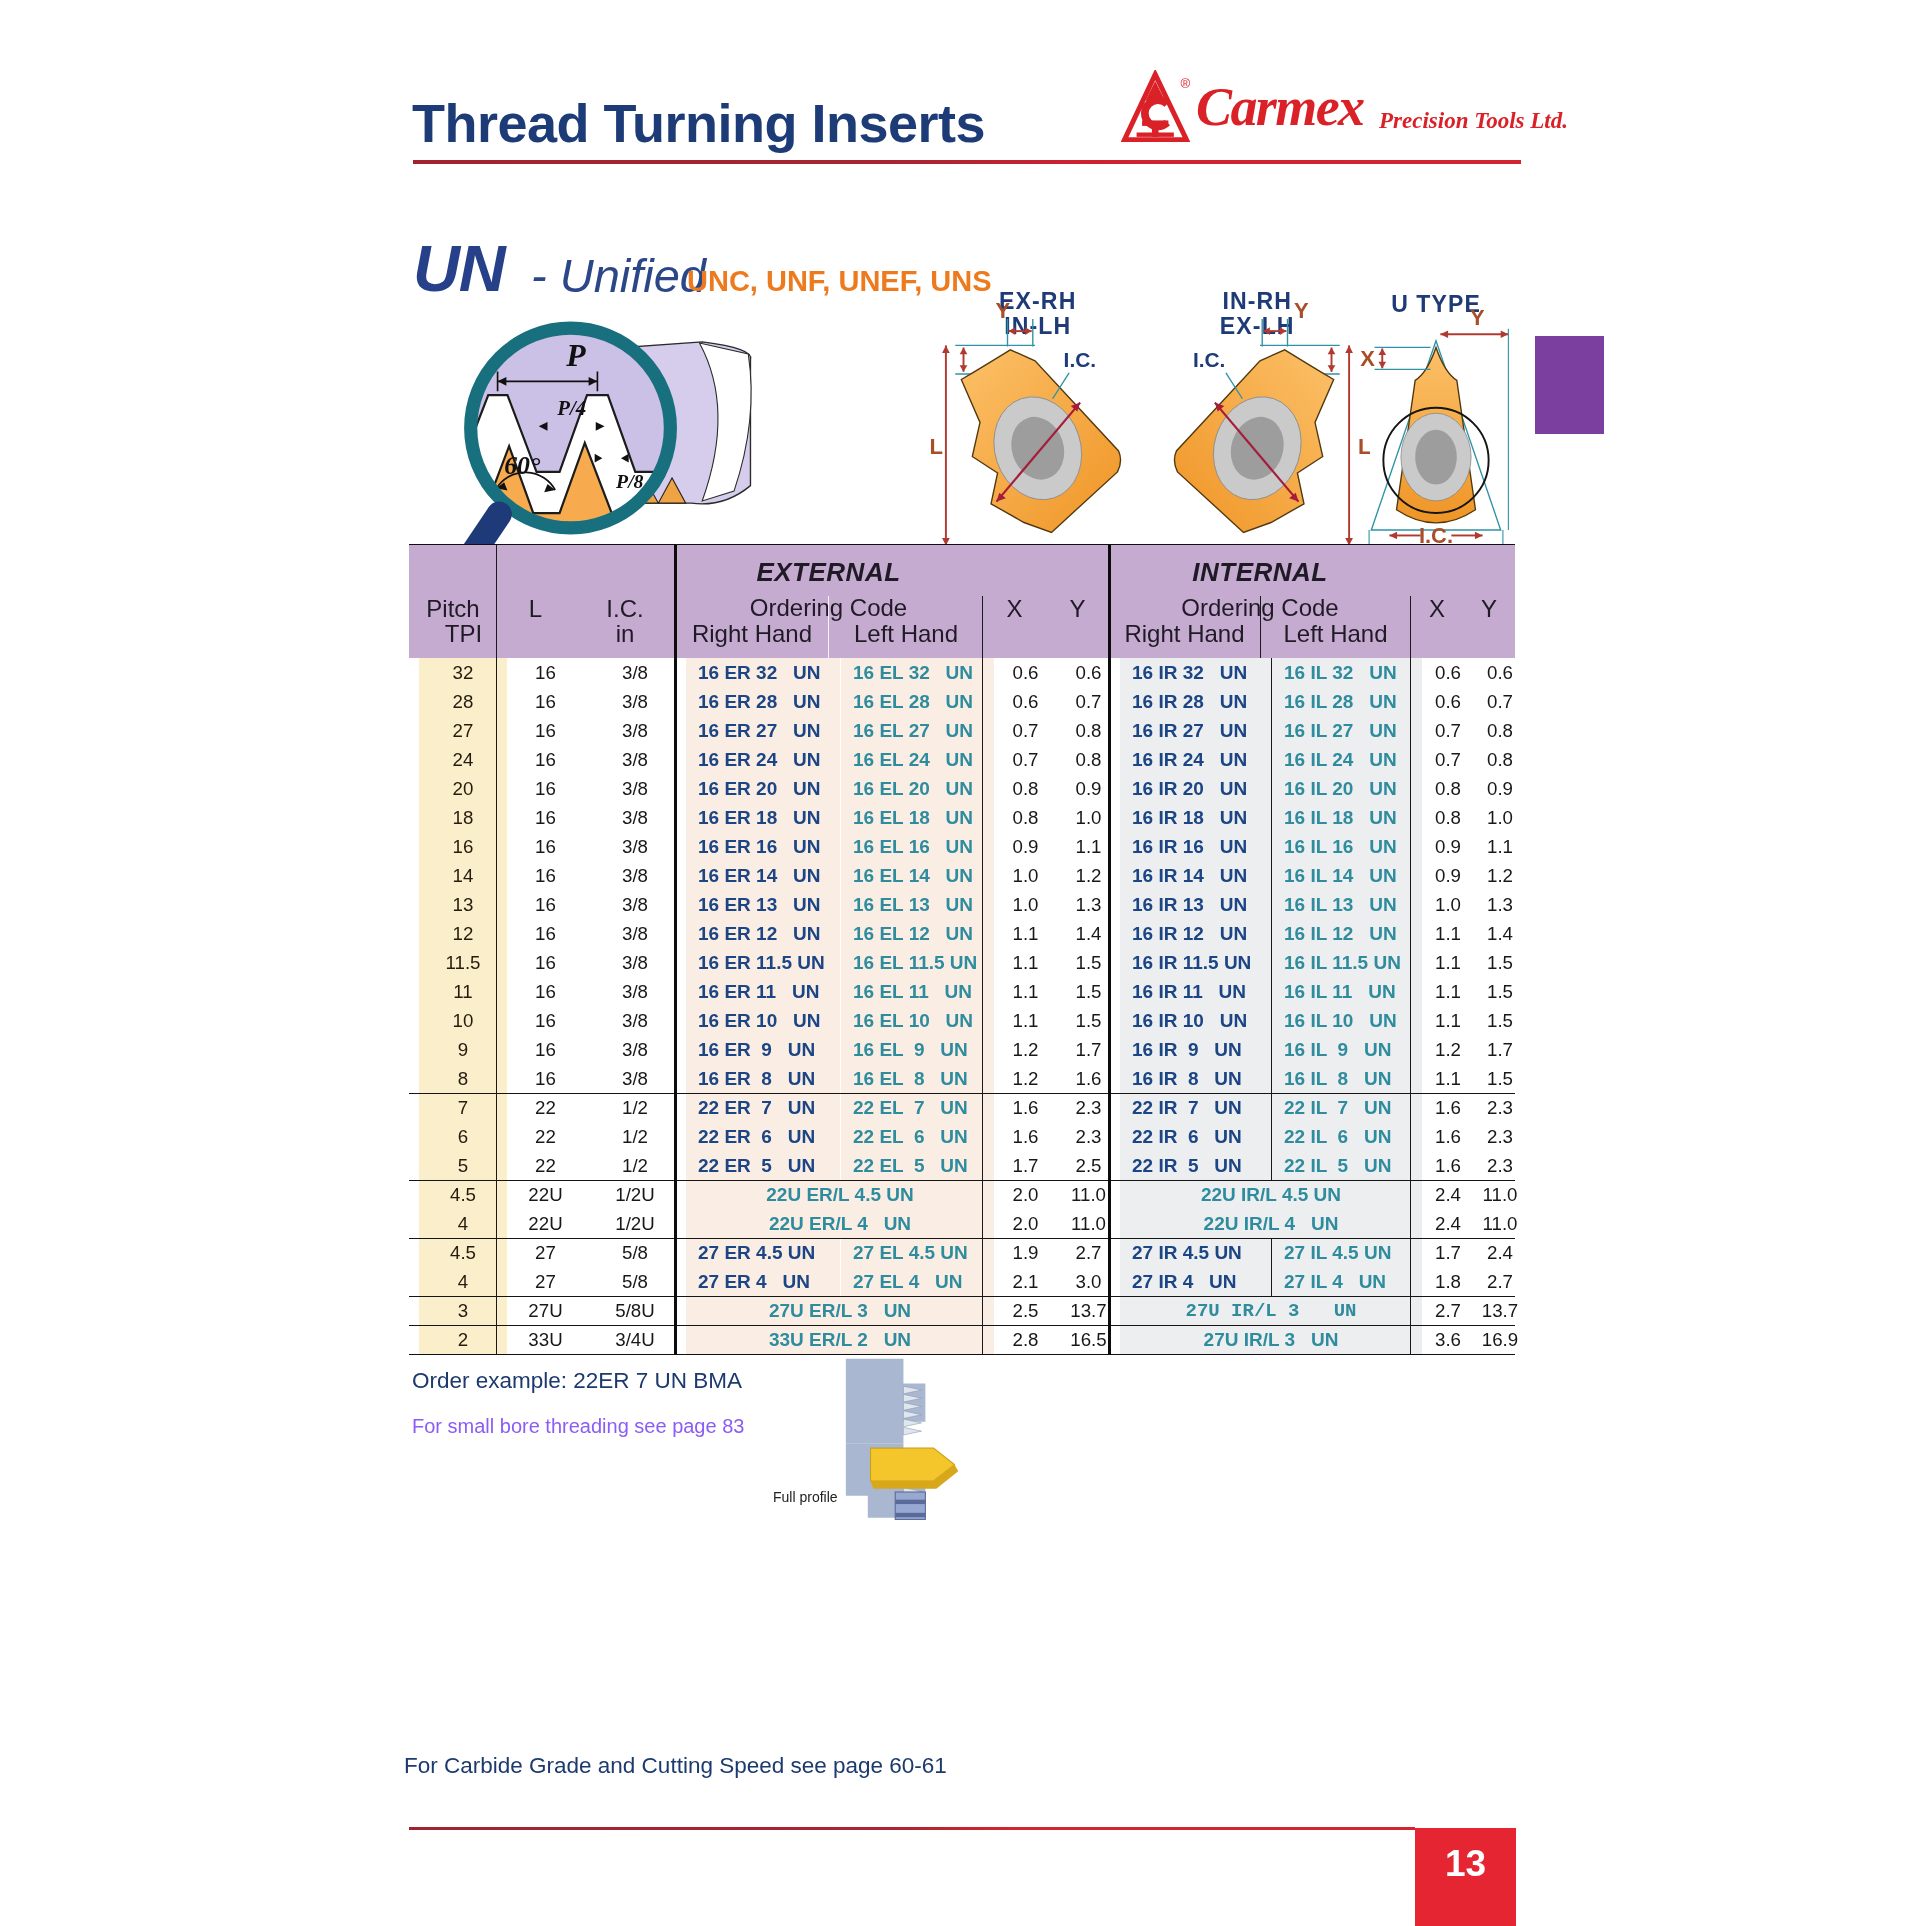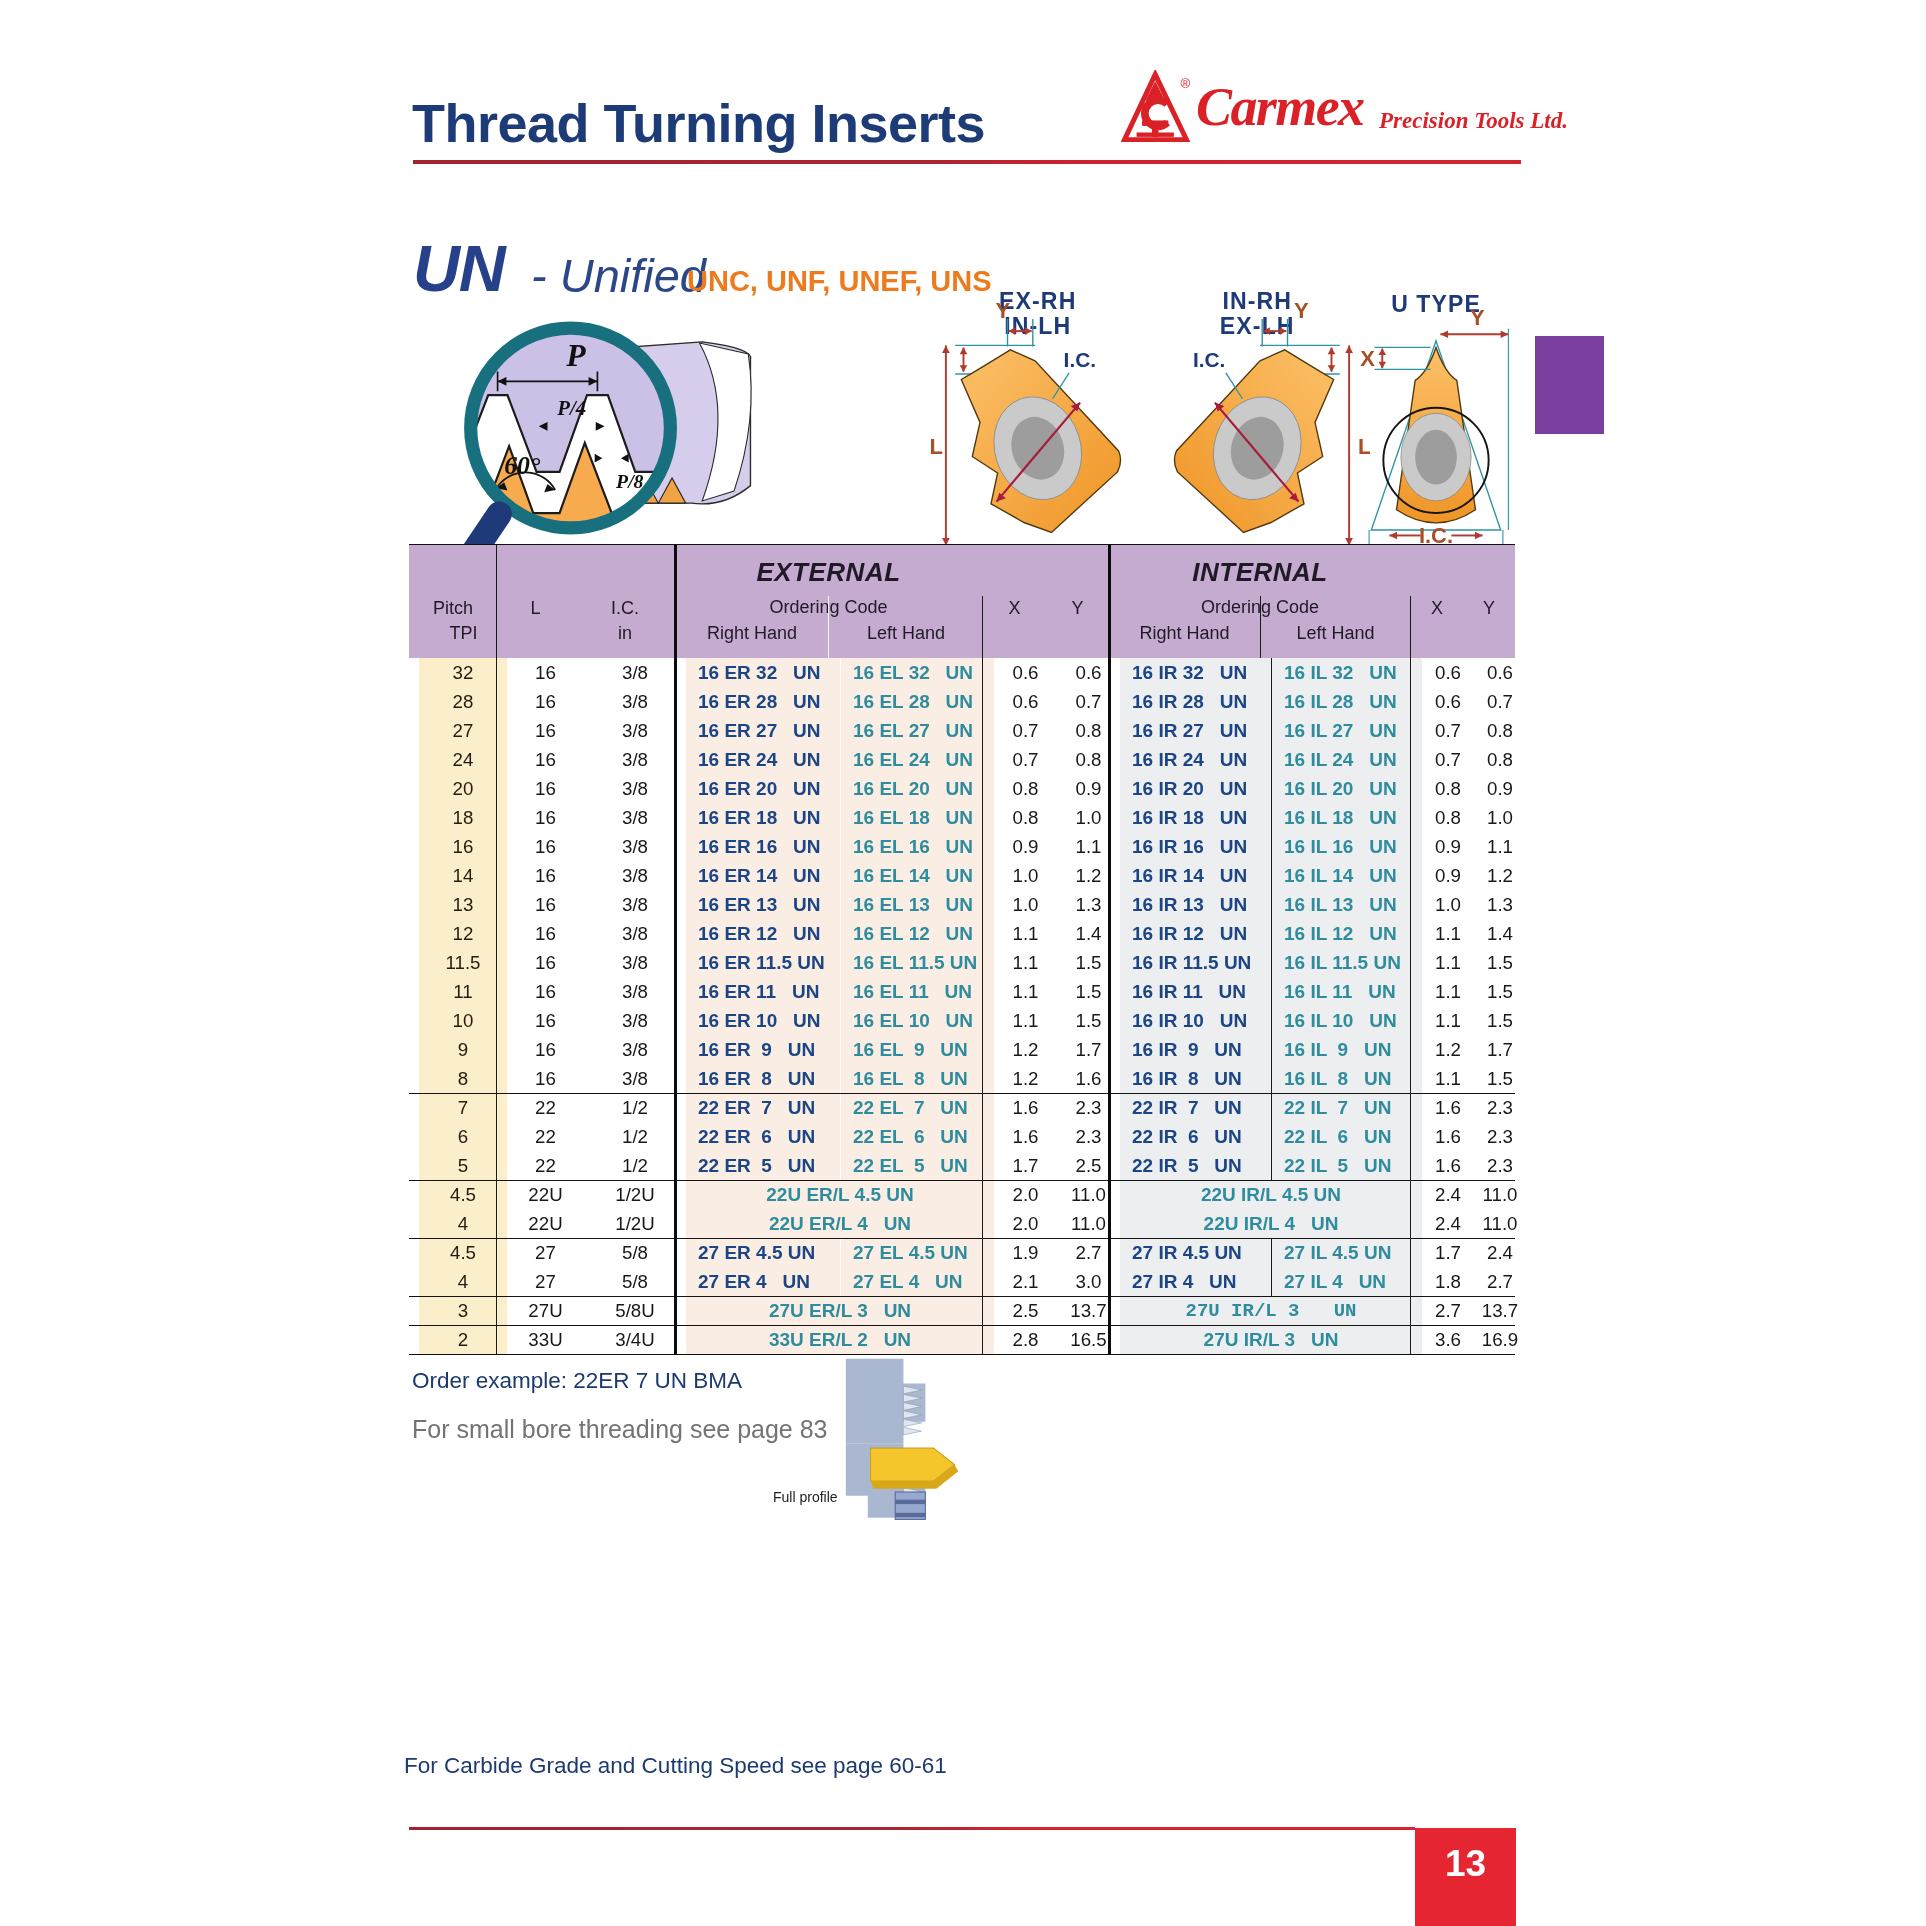--- a/index.html
+++ b/index.html
@@ -24,21 +24,21 @@
   .dimnavy { fill: #1e3b78; font-size: 38px; font-weight: bold; }
   .inslabel { fill: #1e3b78; font-size: 42px; font-weight: bold; letter-spacing: 2px; }
   .pl { font-family: "Liberation Serif", serif; font-style: italic; fill: #111; }
 
   
   .tbl { left: 409px; top: 544px; width: 1106px; background: #fff; border-top: 1.6px solid #101010; border-bottom: 1.6px solid #101010; }
   .thead { position: relative; height: 113px; background: #c6abd1; }
   .thead div { position: absolute; display: flex; align-items: center; justify-content: center; color: #1f1a26; }
   .h-ext   { left: 266px; width: 307px; top: 11px; height: 32px; font-size: 26px; font-weight: bold; font-style: italic; letter-spacing: 0.5px; color:#17121f; }
   .h-int   { left: 700px; width: 302px; top: 11px; height: 32px; font-size: 26px; font-weight: bold; font-style: italic; letter-spacing: 0.5px; color:#17121f; }
-  .h-s { font-size: 18px; height: 23px; }
+  .h-s { font-size: 24px; height: 23px; }
   .h-pitch1 { left: 0; width: 88px; top: 52px; }
   .h-pitch2 { left: 0; width: 109px; top: 77px; }
   .h-l     { left: 88px; width: 77px; top: 52px; }
   .h-ic1   { left: 165px; width: 102px; top: 52px; }
   .h-ic2   { left: 165px; width: 102px; top: 77px; }
   .h-oc-e  { left: 266px; width: 307px; top: 51px; }
   .h-rh-e  { left: 266px; width: 154px; top: 77px; }
   .h-lh-e  { left: 420px; width: 154px; top: 77px; }
   .h-x-e   { left: 574px; width: 63px; top: 52px; }
   .h-y-e   { left: 637px; width: 63px; top: 52px; }
@@ -66,21 +66,21 @@
 
   .vl { position: absolute; background: #1a1a1a; z-index: 5; }
   .vl-a { left: 87px; top: 0; bottom: 0; width: 1.1px; }
   .vl-b { left: 265px; top: 0; bottom: 0; width: 2.7px; background: #0c0c0c; }
   .vl-c { left: 573px; top: 51px; bottom: 0; width: 1.1px; }
   .vl-d { left: 699px; top: 0; bottom: 0; width: 2.7px; background: #0c0c0c; }
   .vl-e { left: 1001px; top: 51px; bottom: 0; width: 1.1px; }
 
   
   .order-example { left: 412px; top: 1368px; font-size: 22.5px; color: #1d3a6e; }
-  .small-bore { left: 412px; top: 1415px; font-size: 25px; color: #737373; }
+  .small-bore { left: 412px; top: 1415px; font-size: 20px; color: #8b5cf6; }
   .full-profile-label { left: 773px; top: 1489px; font-size: 14px; color: #222; }
   .carbide-note { left: 404px; top: 1753px; font-size: 22.5px; color: #1d3a6e; }
   .bottom-rule { left: 409px; top: 1827px; width: 1006px; height: 3.3px; background: linear-gradient(90deg,#a22330 0%,#a82531 48%,#d42430 60%,#d42430 100%); }
   .page-box { left: 1415px; top: 1828px; width: 101px; height: 98px; background: #e52531; display: flex; justify-content: center; align-items: flex-start; padding-top: 15.4px; }
   .page-num { color: #ffffff; font-size: 37px; font-weight: bold; }
 </style>
 </head>
 <body>
 
 <div class="abs page-title">Thread Turning Inserts</div>

